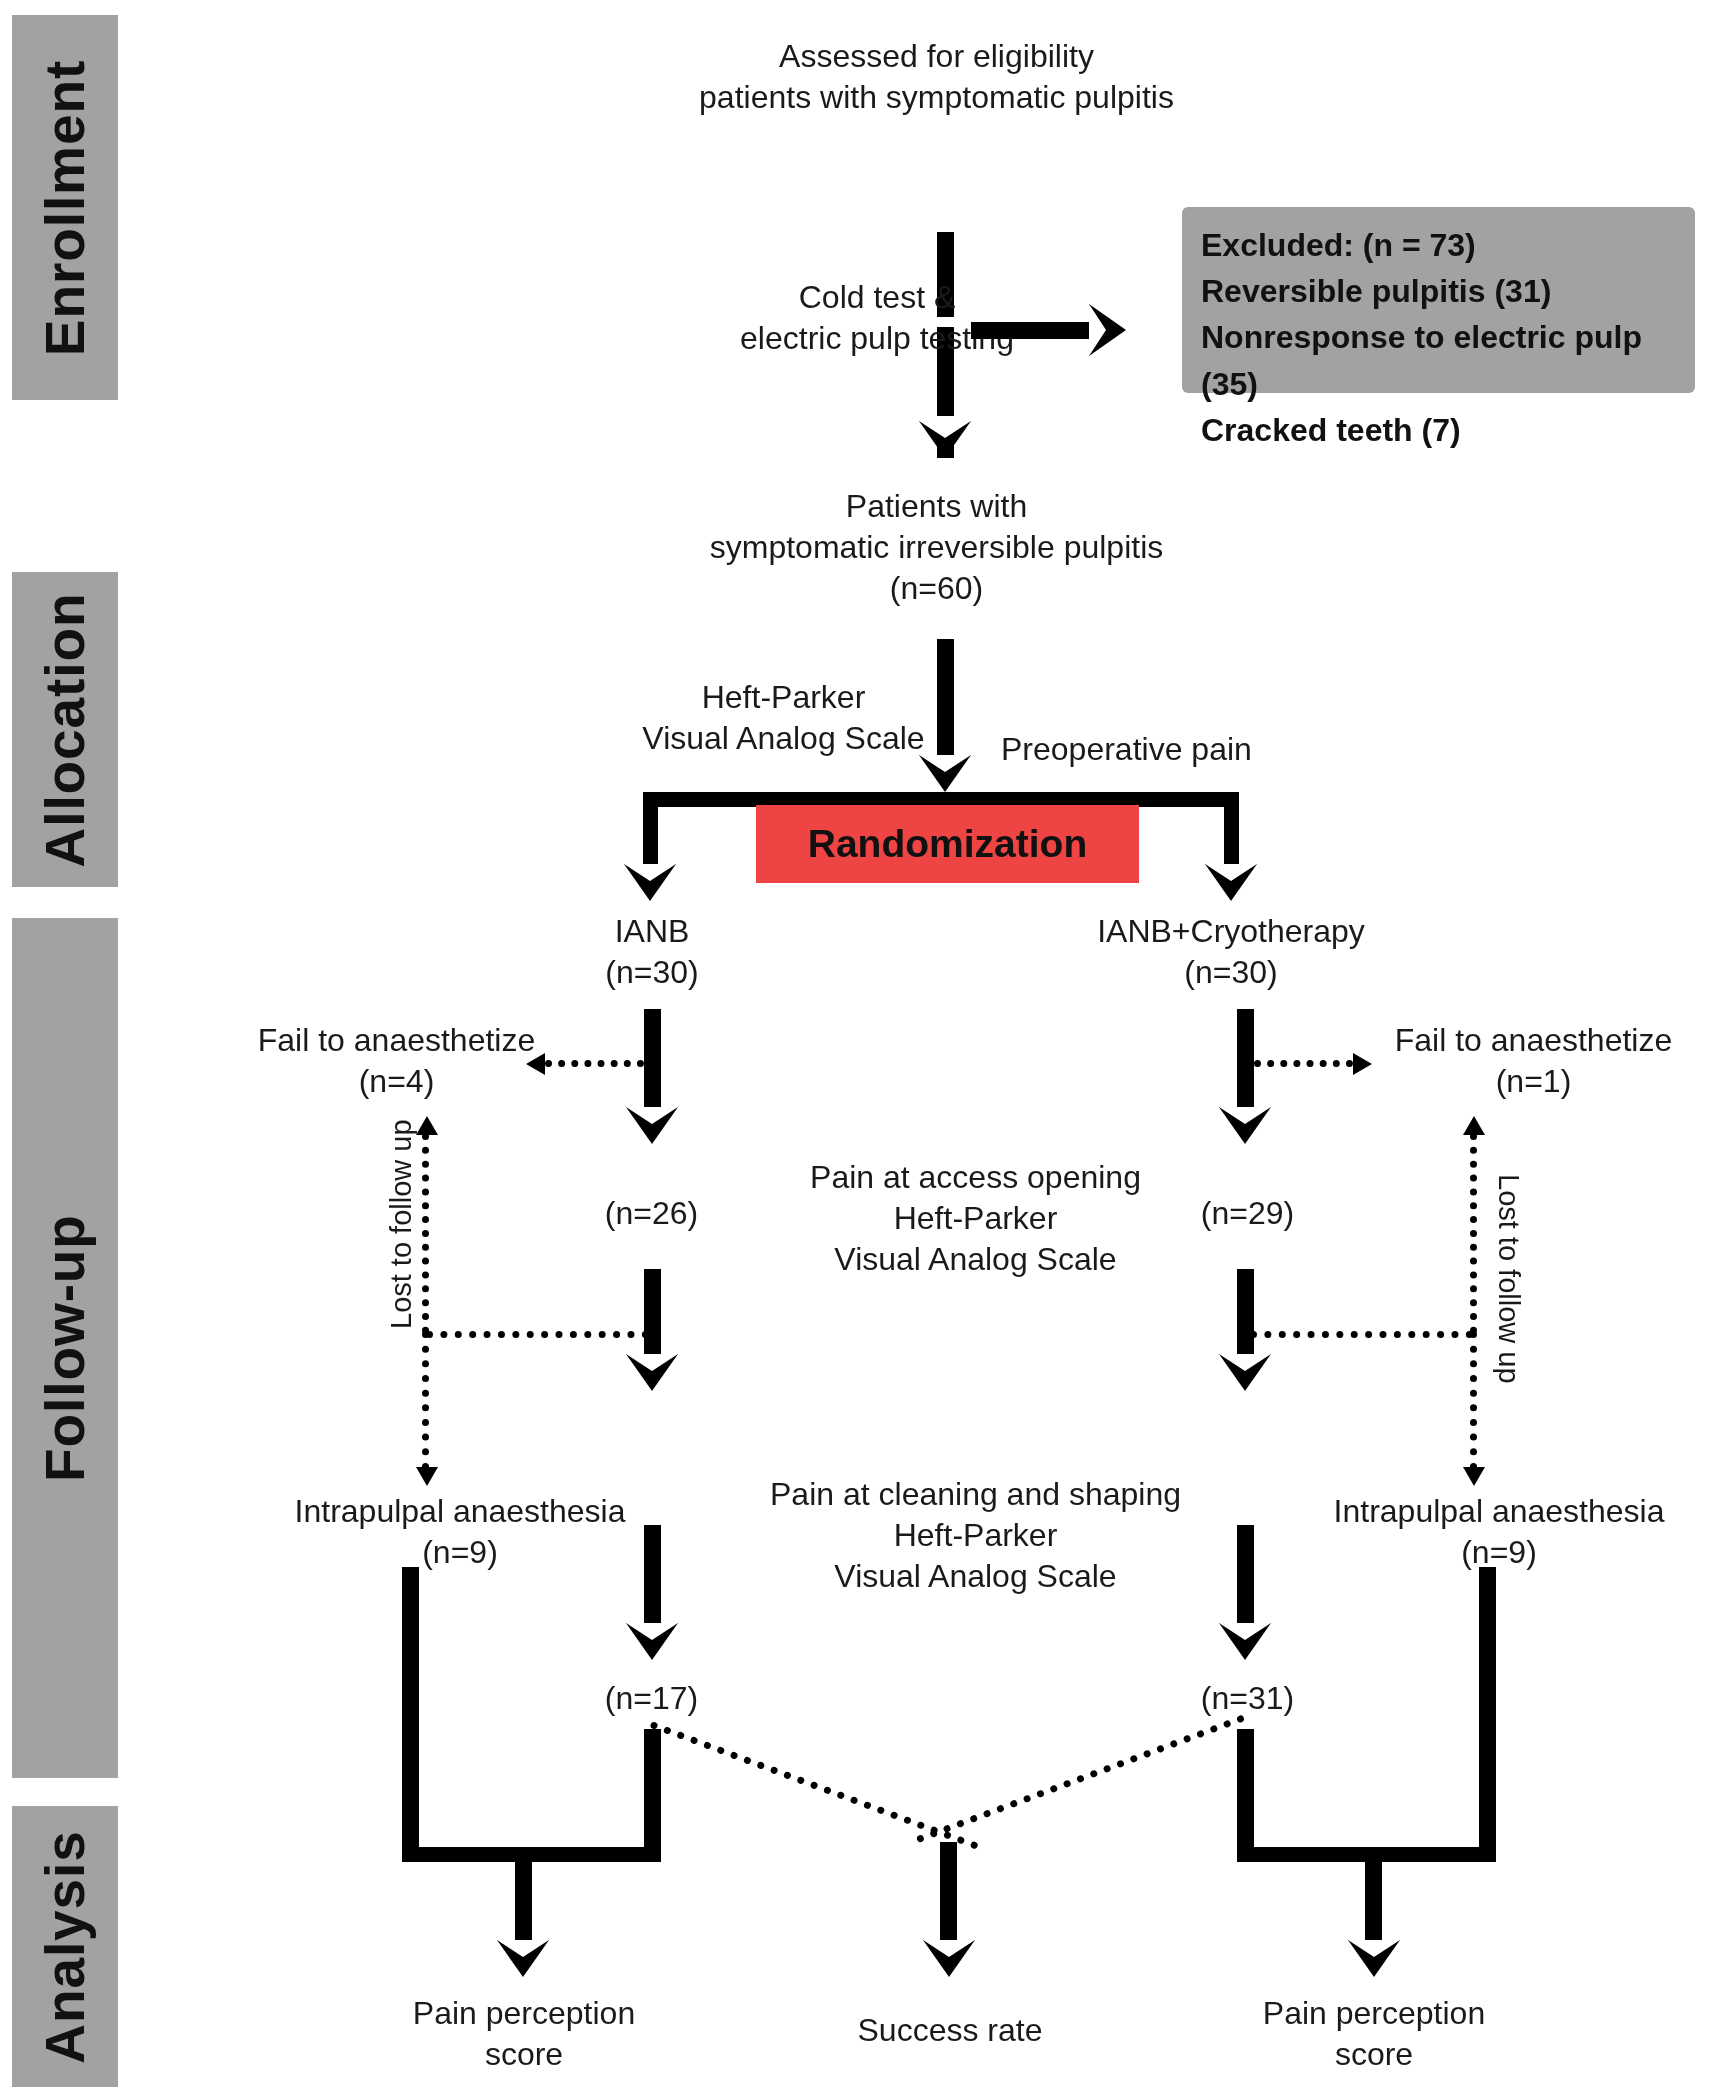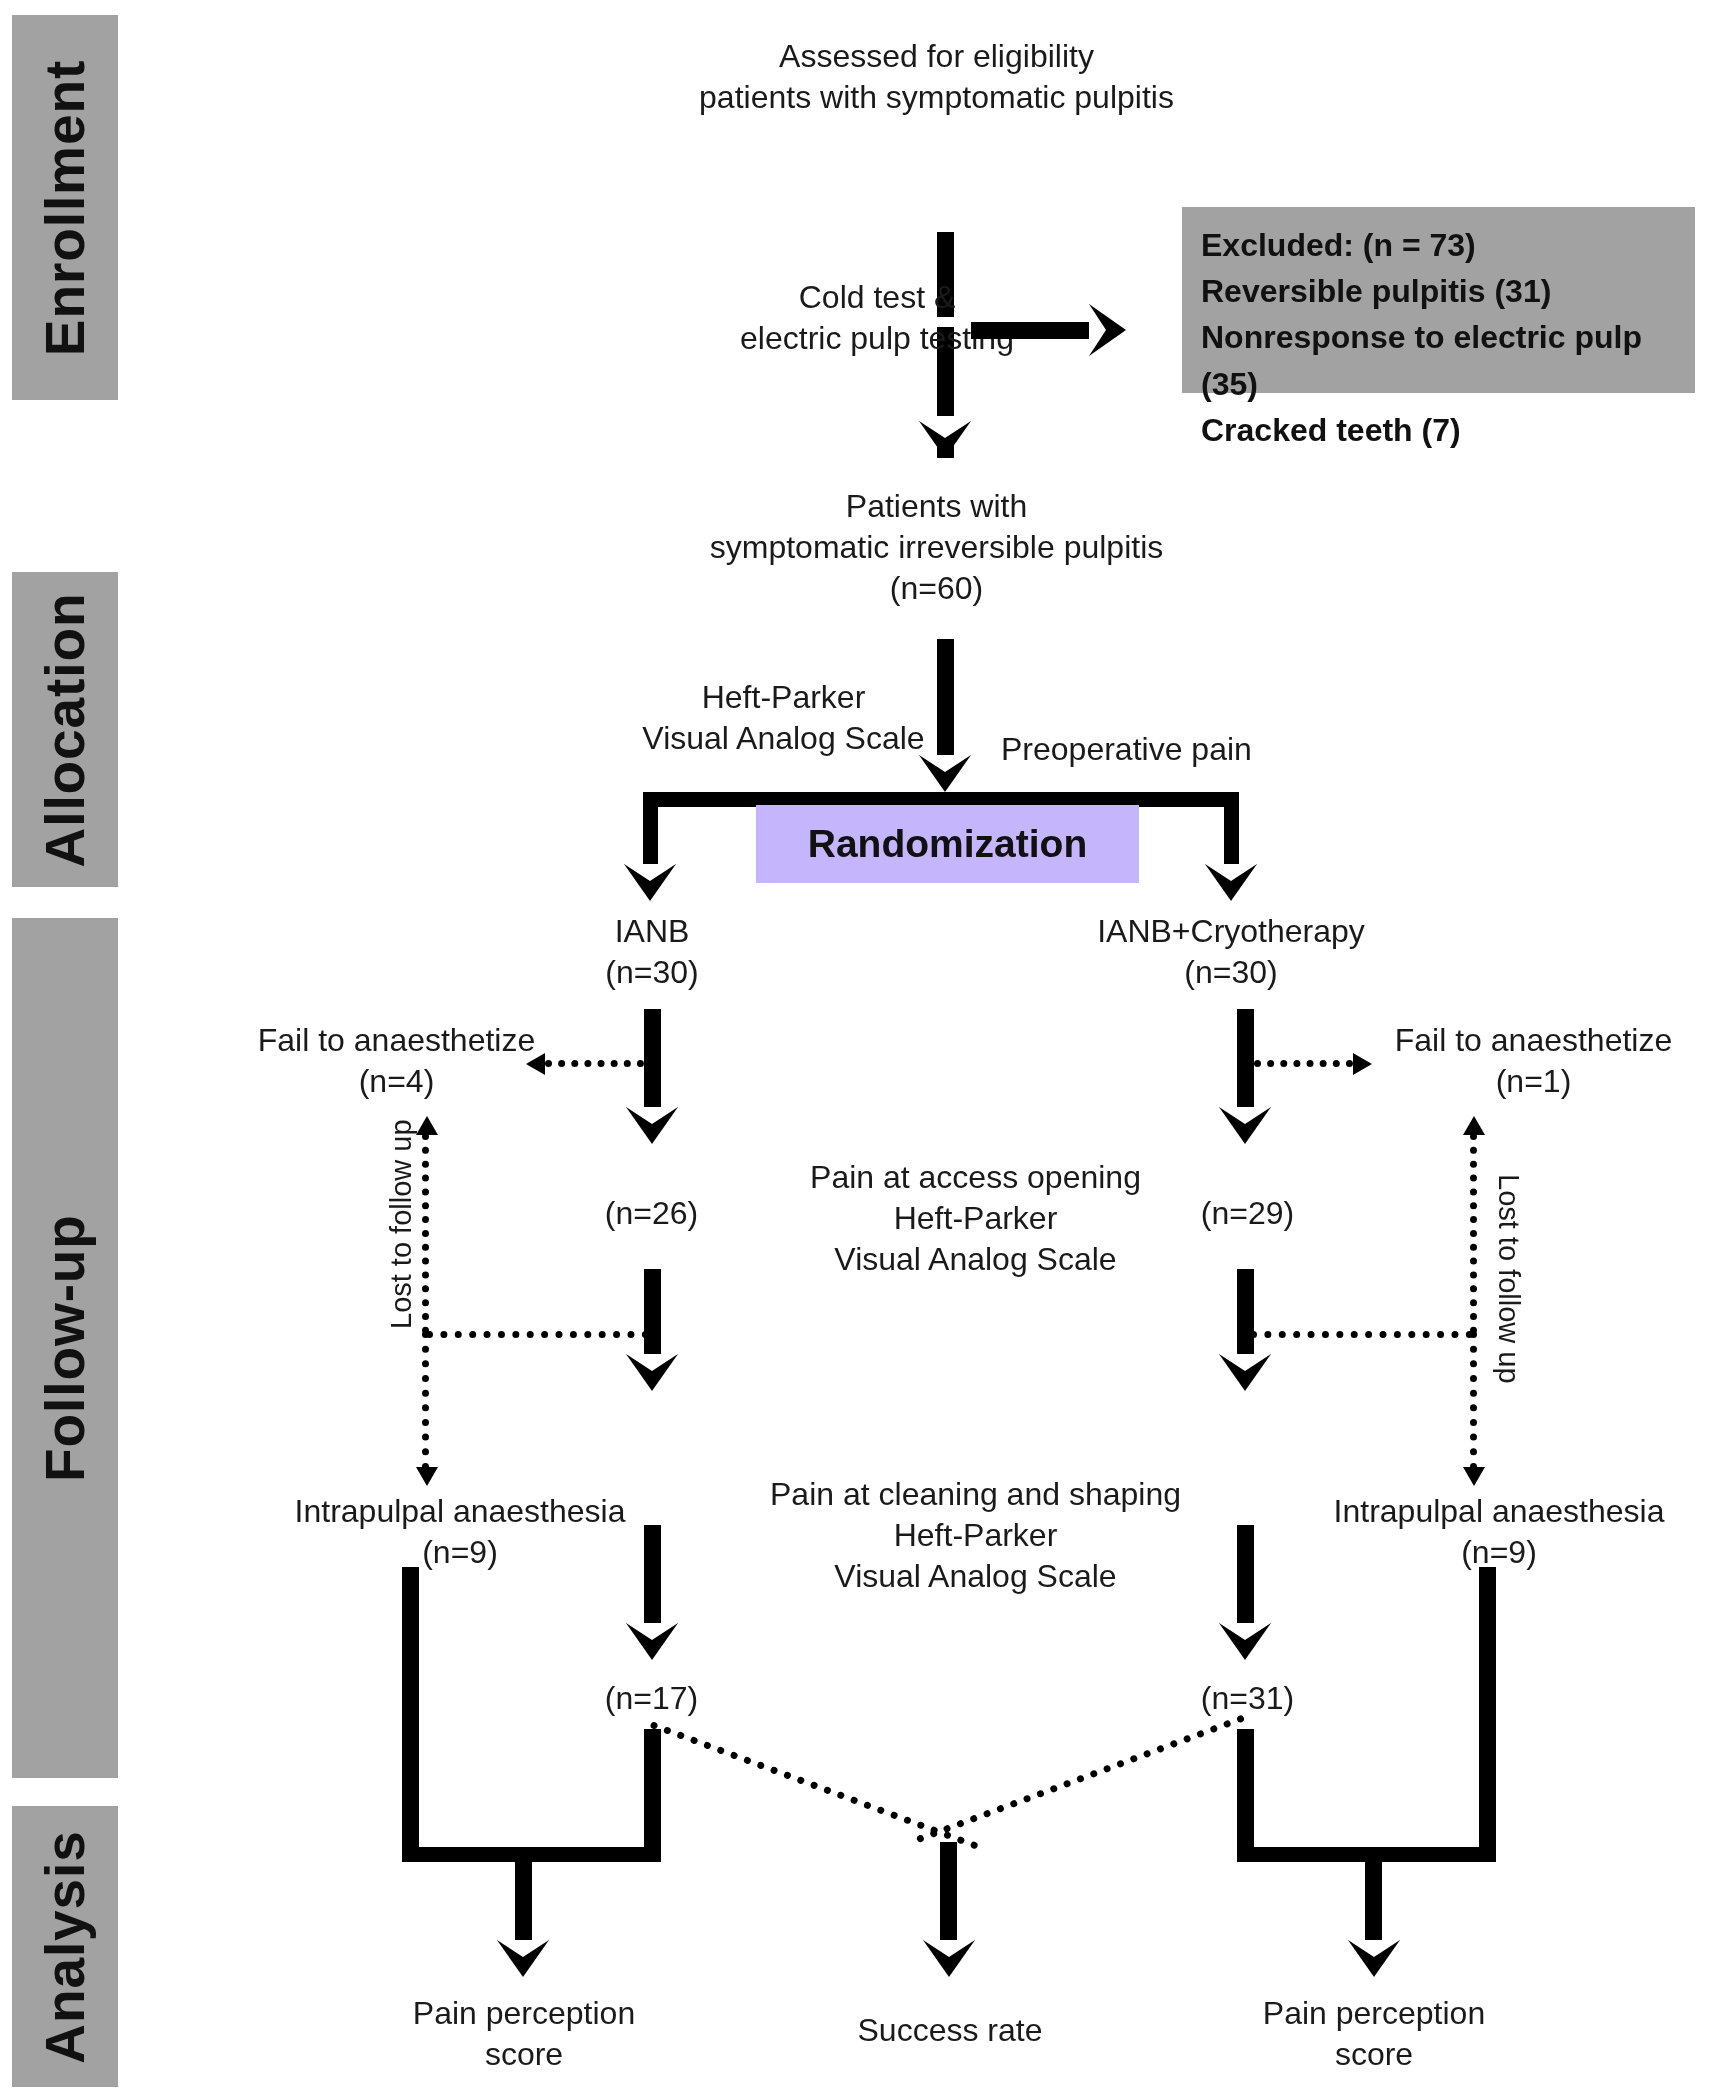--- a/index.html
+++ b/index.html
@@ -15,24 +15,24 @@
     font-size:55px;letter-spacing:0.9px;
   }
 
   
   .txt{position:absolute;text-align:center;line-height:1.28;font-size:32px;color:#1a1a1a;}
   .txt.left{text-align:left;}
   .rot{position:absolute;white-space:nowrap;font-size:29px;color:#1a1a1a;
        transform-origin:0 0;}
 
   
-  .gbox{position:absolute;background:#a2a2a2;}
+  .gbox{position:absolute;background:#a2a2a2;border-radius:6px;}
   .gbox .gtext{position:absolute;left:19px;top:15.3px;right:8.5px;
       font-weight:bold;font-size:32px;line-height:1.44;color:#111;}
-  .cbox{position:absolute;background:#c4b5fd;display:flex;align-items:center;justify-content:center;}
+  .cbox{position:absolute;background:#ef4444;display:flex;align-items:center;justify-content:center;}
   .cbox span{font-weight:bold;font-size:39px;color:#111;}
 
   
   .v{position:absolute;background:#000;}
   .h{position:absolute;background:#000;}
 
   
   .dv{position:absolute;border-left:7.7px dotted #000;}
   .dh{position:absolute;border-top:7.7px dotted #000;}
 

